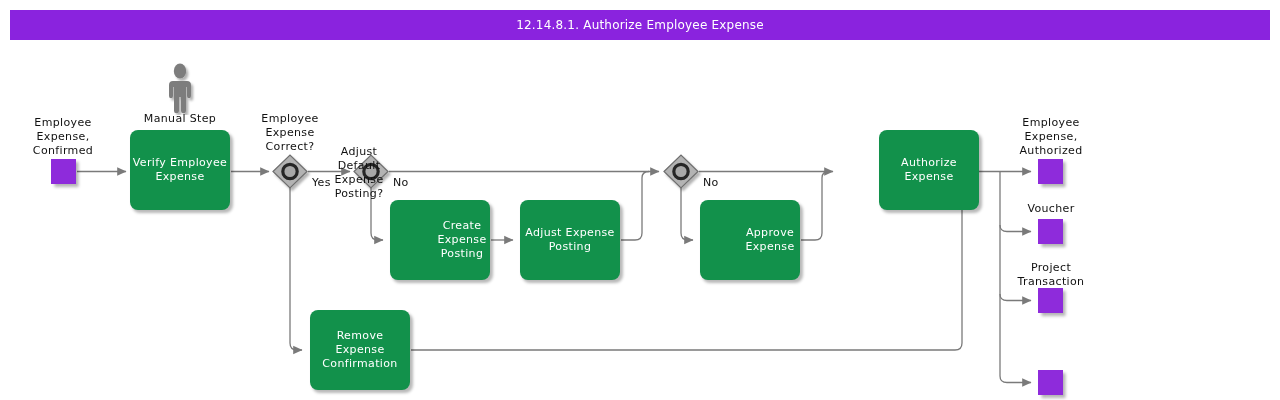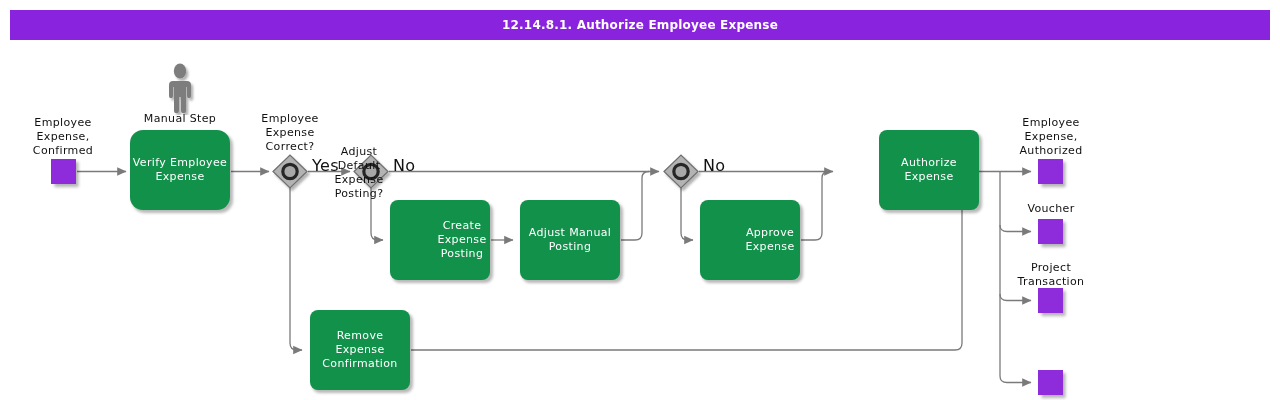--- a/index.html
+++ b/index.html
@@ -3,40 +3,40 @@
 <meta charset="utf-8">
 <style>
   * { margin:0; padding:0; box-sizing:border-box; }
   html,body { width:1280px; height:400px; background:#ffffff; overflow:hidden;
               font-family:"DejaVu Sans","Liberation Sans",sans-serif; }
   .stage { position:absolute; inset:0; width:1280px; height:400px; }
 
   .title-bar { position:absolute; left:10px; top:10px; width:1260px; height:30px;
                background:var(--header-bg,#8A23DE); color:var(--header-text,#fff);
                display:flex; align-items:center; justify-content:center;
-               font-size:12px; font-weight:bold; letter-spacing:.2px; }
+               font-size:12px; font-weight:normal; letter-spacing:.2px; }
 
   svg.connectors { position:absolute; left:0; top:0; width:1280px; height:400px; }
   .connector { stroke:var(--connector-gray,#7A7A7A); fill:none; stroke-width:1.3; }
   .gateway-shape { fill:var(--gateway-fill,#B3B3B3); stroke:var(--gateway-border,#6E6E6E); stroke-width:1.2; }
   .gateway-ring { fill:#a8a8a8; stroke:#262626; stroke-width:3.2; }
 
   .task { position:absolute; width:100px; height:80px;
           background:var(--task-green,#12914B); color:var(--task-text,#fff);
           border-radius:8px; display:flex; align-items:center; justify-content:center;
           text-align:center; font-size:11px; letter-spacing:.35px; line-height:1.3;
           white-space:pre-line; box-shadow:2.5px 3px 3px rgba(0,0,0,.28); cursor:pointer; }
 
   .event { position:absolute; width:25px; height:25px;
            background:var(--event-purple,#8E2BDB);
            box-shadow:2.5px 3px 3px rgba(0,0,0,.3); cursor:pointer; }
 
   .label { position:absolute; color:var(--label-text,#111); font-size:11px;
            letter-spacing:.35px; line-height:1.28; text-align:center; white-space:pre-line; }
-  .branch { position:absolute; color:var(--label-text,#111); font-size:16px; letter-spacing:.35px; }
+  .branch { position:absolute; color:var(--label-text,#111); font-size:11px; letter-spacing:.35px;margin-top:20px; }
 
   .person { position:absolute; left:158px; top:63px; width:44px; height:52px; }
 </style>
 </head>
 <body>
 
 <div class="stage">
 
   <div class="title-bar">
     <span>12.14.8.1. Authorize Employee Expense</span>
@@ -90,25 +90,25 @@
       <path d="M13 18 L27 18 Q31 18 31 22 L31 33 Q31 35.2 29 35.2 Q27 35.2 27 33 L27 24 L26 24 L26 48 Q26 50.2 23.5 50.2 Q21 50.2 21 48 L21 34 L19 34 L19 48 Q19 50.2 16.5 50.2 Q14 50.2 14 48 L14 24 L13 24 L13 33 Q13 35.2 11 35.2 Q9 35.2 9 33 L9 22 Q9 18 13 18 Z"></path>
     </g>
   </svg>
   <div class="label" style="left:130px; top:112px; width:100px;text-align:center;">Manual Step</div>
 
   <div class="label" style="left:17px; top:116px; width:92px;">Employee
 Expense,
 Confirmed</div>
   <div class="event" style="left:51px; top:159px;"></div>
 
-  <div class="task" style="left:130px; top:130px;border-radius:13px;">Verify Employee
+  <div class="task" style="left:130px; top:130px;">Verify Employee
 Expense</div>
   <div class="task" style="left:390px; top:200px;padding-left:44px;">Create Expense
 Posting</div>
-  <div class="task" style="left:520px; top:200px;">Adjust Manual
+  <div class="task" style="left:520px; top:200px;">Adjust Expense
 Posting</div>
   <div class="task" style="left:700px; top:200px;padding-left:40px;">Approve
 Expense</div>
   <div class="task" style="left:840px; top:130px;margin-left:39px;">Authorize
 Expense</div>
   <div class="task" style="left:310px; top:310px;">Remove
 Expense
 Confirmation</div>
 
   <div class="label" style="left:248px; top:112px; width:84px;">Employee

